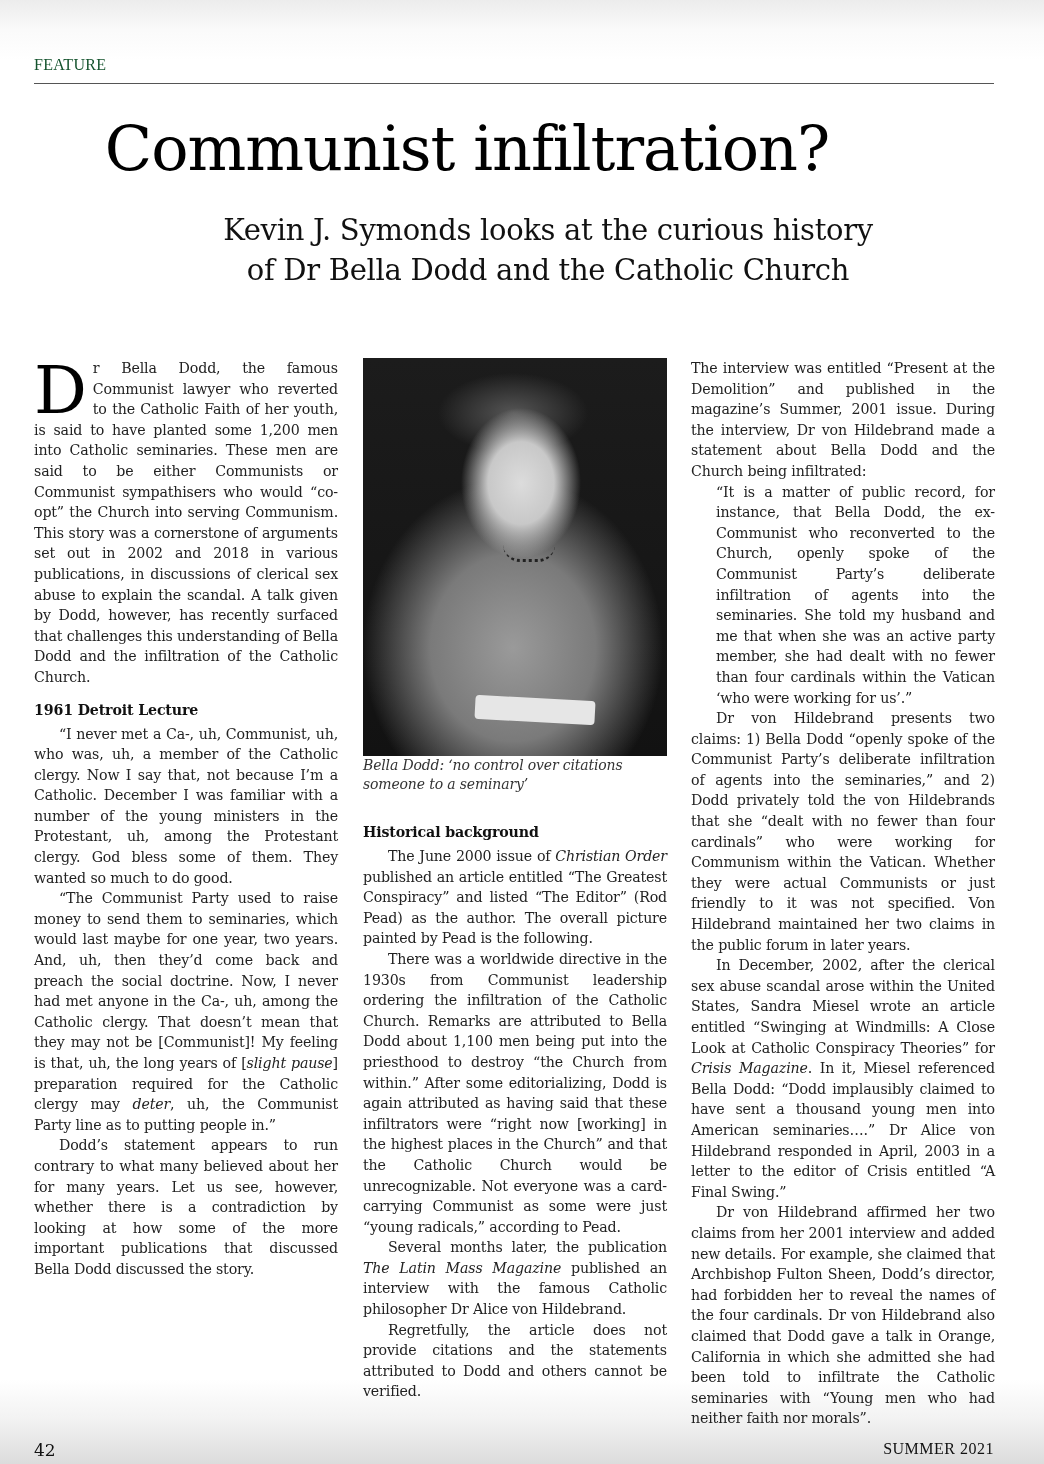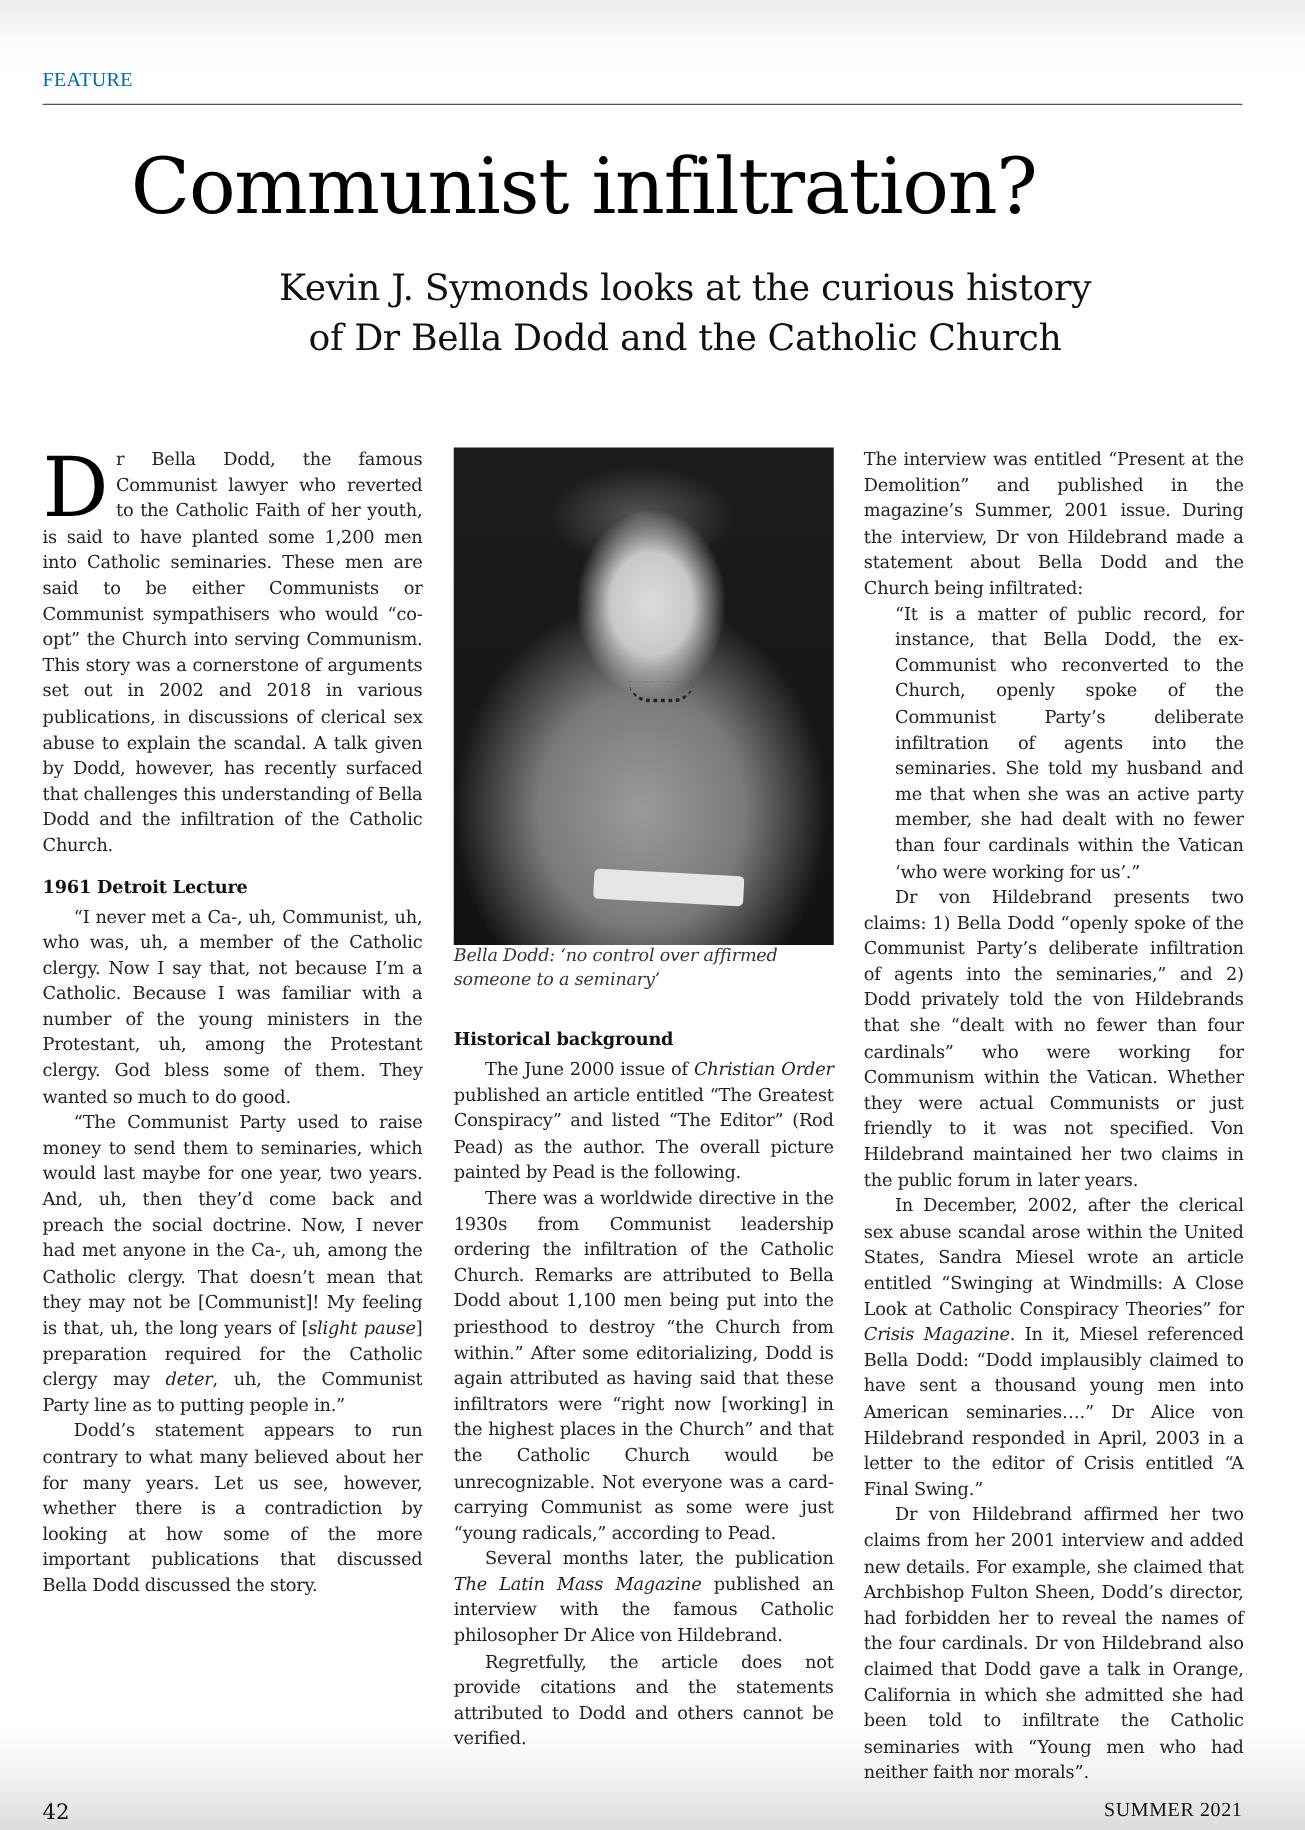--- a/index.html
+++ b/index.html
@@ -5,21 +5,21 @@
   html, body { margin: 0; padding: 0; }
   body {
     width: 1044px; height: 1464px; overflow: hidden;
     background: linear-gradient(180deg, #ececec 0px, #fafafa 30px, #ffffff 60px, #ffffff 1380px, #f2f2f2 1420px, #dcdcdc 1464px);
     font-family: "DejaVu Serif", "Liberation Serif", serif;
     color: #1a1a1a;
     position: relative;
   }
   .section-label {
     position: absolute; left: 34px; top: 56px;
-    font-family: "Liberation Serif", serif; font-size: 16px; letter-spacing: 0.3px; color: #0369a1;
+    font-family: "Liberation Serif", serif; font-size: 16px; letter-spacing: 0.3px; color: #14532d;
   }
   .rule {
     position: absolute; left: 34px; top: 83px; width: 960px; height: 0;
     border-top: 1.5px solid #555;
   }
   .title {
     position: absolute; left: 0; top: 108px; width: 934px; text-align: center;
     font-family: "DejaVu Serif", serif; font-size: 62px; font-weight: 500; letter-spacing: -1px;
     color: #000; margin: 0; line-height: 82px;
   }
@@ -81,31 +81,31 @@
 
 <h1 class="title">Communist infiltration?</h1>
 <div class="subtitle">
   <div>Kevin J. Symonds looks at the curious history</div>
   <div>of Dr Bella Dodd and the Catholic Church</div>
 </div>
 
 <div class="col col1">
   <p class="noindent"><span class="dropcap">D</span><span>r Bella Dodd, the famous Communist lawyer who reverted to the Catholic Faith of her youth, is said to have planted some 1,200 men into Catholic seminaries. These men are said to be either Communists or Communist sympathisers who would “co-opt” the Church into serving Communism. This story was a cornerstone of arguments set out in 2002 and 2018 in various publications, in discussions of clerical sex abuse to explain the scandal. A talk given by Dodd, however, has recently surfaced that challenges this understanding of Bella Dodd and the infiltration of the Catholic Church.</span></p>
   <h3>1961 Detroit Lecture</h3>
-  <p>“I never met a Ca-, uh, Communist, uh, who was, uh, a member of the Catholic clergy. Now I say that, not because I’m a Catholic. Because I was familiar with a number of the young ministers in the Protestant, uh, among the Protestant clergy. God bless some of them. They wanted so much to do good.</p>
+  <p>“I never met a Ca-, uh, Communist, uh, who was, uh, a member of the Catholic clergy. Now I say that, not because I’m a Catholic. December I was familiar with a number of the young ministers in the Protestant, uh, among the Protestant clergy. God bless some of them. They wanted so much to do good.</p>
   <p><span>“The Communist Party used to raise money to send them to seminaries, which would last maybe for one year, two years. And, uh, then they’d come back and preach the social doctrine. Now, I never had met anyone in the Ca-, uh, among the Catholic clergy. That doesn’t mean that they may not be [Communist]! My feeling is that, uh, the long years of [</span><em>slight pause</em><span>] preparation required for the Catholic clergy may </span><em>deter</em><span>, uh, the Communist Party line as to putting people in.”</span></p>
   <p>Dodd’s statement appears to run contrary to what many believed about her for many years. Let us see, however, whether there is a contradiction by looking at how some of the more important publications that discussed Bella Dodd discussed the story.</p>
 </div>
 
 <div class="col col2">
   <div class="photo" title="Black and white photograph of Bella Dodd holding papers">
     <div class="necklace"></div>
     <div class="paper"></div>
   </div>
-  <p class="caption noindent">Bella Dodd: ‘no control over affirmed someone to a seminary’</p>
+  <p class="caption noindent">Bella Dodd: ‘no control over citations someone to a seminary’</p>
   <h3 style="margin-top:28px;">Historical background</h3>
   <p><span>The June 2000 issue of </span><em>Christian Order</em><span> published an article entitled “The Greatest Conspiracy” and listed “The Editor” (Rod Pead) as the author. The overall picture painted by Pead is the following.</span></p>
   <p>There was a worldwide directive in the 1930s from Communist leadership ordering the infiltration of the Catholic Church. Remarks are attributed to Bella Dodd about 1,100 men being put into the priesthood to destroy “the Church from within.” After some editorializing, Dodd is again attributed as having said that these infiltrators were “right now [working] in the highest places in the Church” and that the Catholic Church would be unrecognizable. Not everyone was a card-carrying Communist as some were just “young radicals,” according to Pead.</p>
   <p><span>Several months later, the publication </span><em>The Latin Mass Magazine</em><span> published an interview with the famous Catholic philosopher Dr Alice von Hildebrand.</span></p>
   <p>Regretfully, the article does not provide citations and the statements attributed to Dodd and others cannot be verified.</p>
 </div>
 
 <div class="col col3">
   <p class="noindent">The interview was entitled “Present at the Demolition” and published in the magazine’s Summer, 2001 issue. During the interview, Dr von Hildebrand made a statement about Bella Dodd and the Church being infiltrated:</p>
   <p class="blockquote">“It is a matter of public record, for instance, that Bella Dodd, the ex-Communist who reconverted to the Church, openly spoke of the Communist Party’s deliberate infiltration of agents into the seminaries. She told my husband and me that when she was an active party member, she had dealt with no fewer than four cardinals within the Vatican ‘who were working for us’.”</p>

